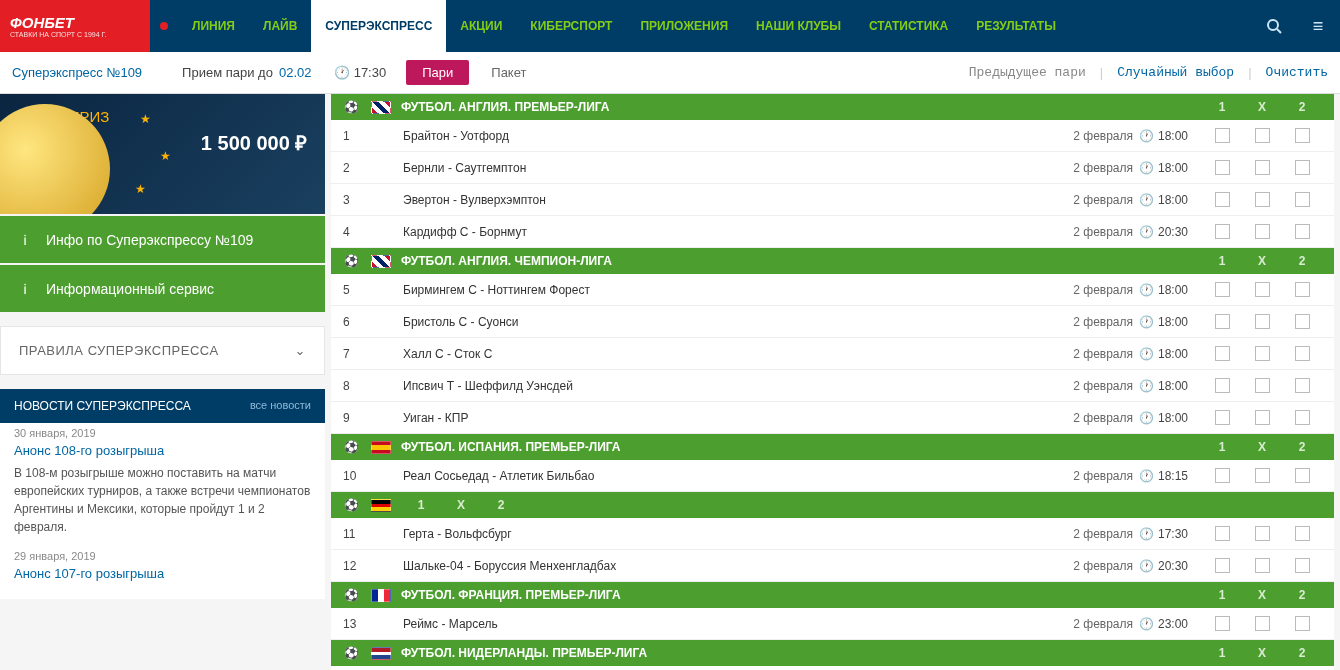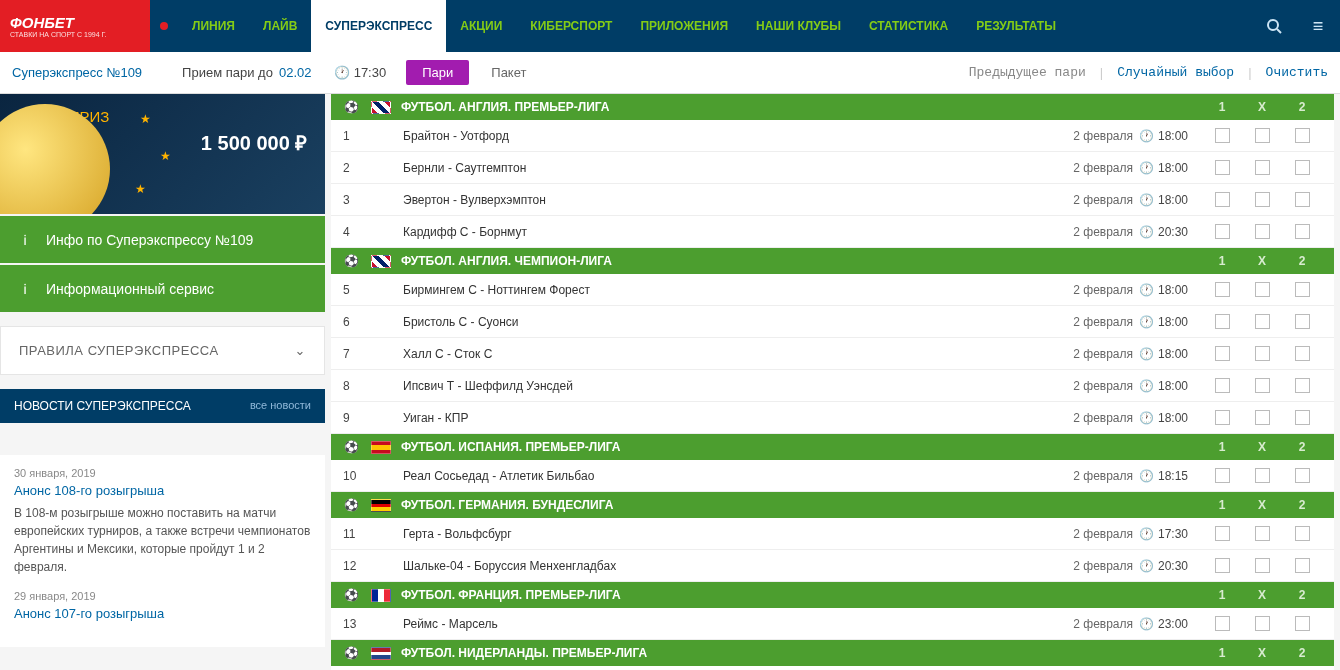--- a/index.html
+++ b/index.html
@@ -18,21 +18,21 @@
 .menu-icon { width: 44px; display: flex; align-items: center; justify-content: center; color: #cce5f5; font-size: 18px; cursor: pointer; }
 
 
 .subbar { display: flex; background: #fff; border-bottom: 1px solid #ddd; padding: 8px 12px; align-items: center; font-size: 13px; }
 .subbar-title { color: #0066a4; font-weight: 500; margin-right: 40px; }
 .subbar-deadline { color: #444; margin-right: 6px; }
 .subbar-date { color: #0066a4; margin-right: 20px; }
 .clock-sm { color: #8fb8d9; margin: 0 3px; }
 .subbar-time { color: #444; margin-right: 20px; }
 .tab-btn { padding: 5px 16px; border-radius: 2px; margin-right: 6px; cursor: pointer; font-size: 13px; }
-.tab-btn.active { background: #a21caf; color: #fff; }
+.tab-btn.active { background: #be185d; color: #fff; }
 .tab-btn.inactive { color: #666; }
 .subbar-right { margin-left: auto; display: flex; align-items: center; gap: 14px; }
 .subbar-link { color: #888; cursor: pointer; font-family: Liberation Mono, monospace; }
 .subbar-link.active { color: #0066a4; }
 .subbar-sep { color: #ccc; }
 
 
 .layout { display: flex; }
 .sidebar { width: 325px; padding: 0; }
 .main { flex: 1; padding: 0 6px; }
@@ -49,21 +49,21 @@
 
 .green-btn { background: #4c9e2f; color: #fff; padding: 14px 16px; display: flex; align-items: center; cursor: pointer; margin-top: 2px; font-size: 14px; }
 .green-btn .icon { margin-right: 12px; width: 18px; text-align: center; }
 
 
 .rules-box { background: #fff; margin-top: 14px; padding: 16px 18px; display: flex; align-items: center; justify-content: space-between; cursor: pointer; color: #666; font-size: 13px; letter-spacing: 0.5px; border: 1px solid #e5e5e5; }
 
 
 .news-header { background: #003d66; color: #fff; padding: 10px 14px; margin-top: 14px; display: flex; justify-content: space-between; font-size: 12px; }
 .news-all { color: #8fb8d9; font-size: 11px; cursor: pointer; }
-.news-body { background: #fff; padding: 12px 14px; margin-top: 32px; }
+.news-body { background: #fff; padding: 4px 14px; }
 .news-item { margin-bottom: 14px; }
 .news-date { color: #888; font-size: 11px; margin-bottom: 4px; }
 .news-title { color: #0066a4; font-size: 13px; margin-bottom: 6px; cursor: pointer; }
 .news-text { color: #555; font-size: 12px; line-height: 1.5; }
 
 
 .league-header { background: #4c9e2f; color: #fff; padding: 6px 12px; display: flex; align-items: center; font-size: 12px; font-weight: 600; }
 .league-header .ball { width: 18px; margin-right: 10px; display:flex; align-items:center; justify-content:center; }
 .league-header .flag { width: 20px; height: 13px; margin-right: 10px; border: 1px solid rgba(255,255,255,0.3); }
 .league-header .name { flex: 1; }
@@ -365,21 +365,20 @@
         <span class="bet-cell">
           <span class="checkbox"></span>
         </span>
         <span class="bet-cell">
           <span class="checkbox"></span>
         </span>
       </div>
       <div class="league-header">
         <span class="ball">⚽</span>
     <span class="flag flag-de"></span>
-    <span class="name">ФУТБОЛ. ГЕРМАНИЯ. БУНДЕСЛИГА</span>
     <span class="bet-header-cell">1</span>
         <span class="bet-header-cell">X</span>
         <span class="bet-header-cell">2</span>
       </div>
       <div class="match-row">
         <span class="match-num">11</span>
       <span class="match-flag-space"></span>
       <span class="match-name">Герта - Вольфсбург</span>
       <span class="match-date">2 февраля</span>
       <span class="match-clock">🕐</span>

